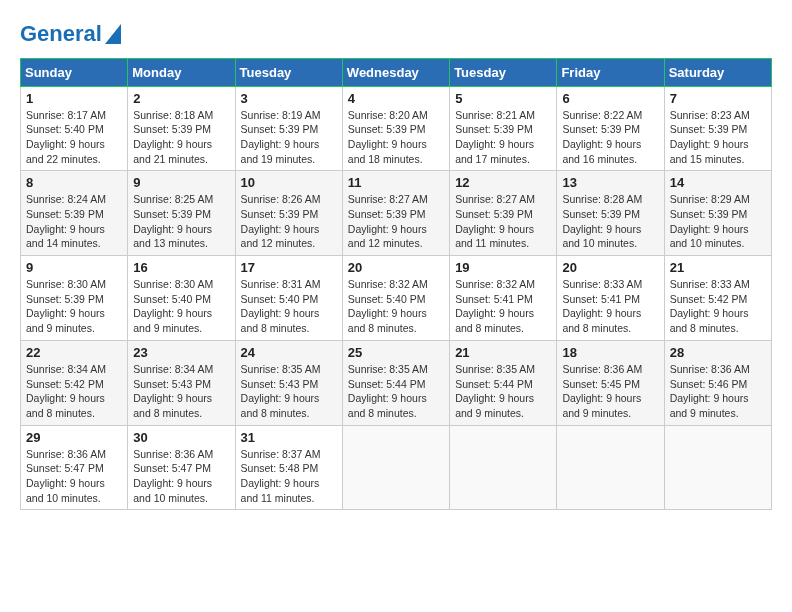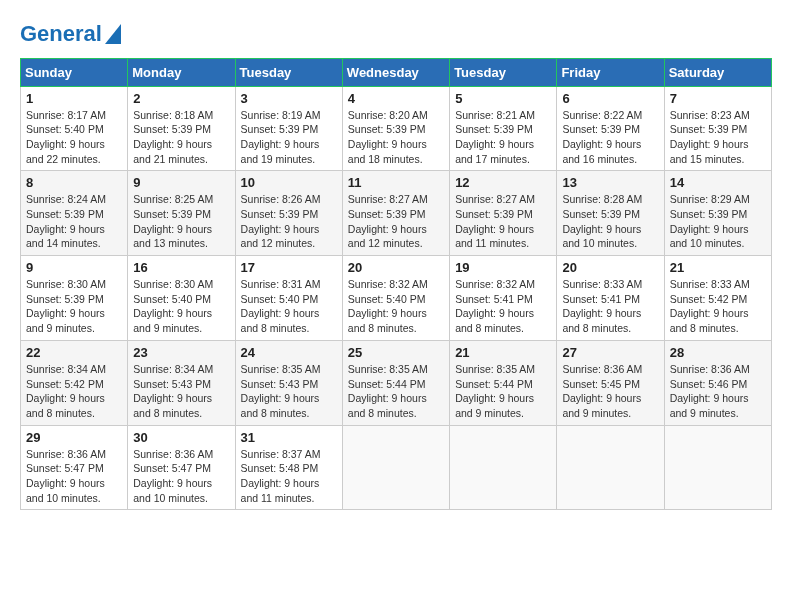--- a/index.html
+++ b/index.html
@@ -221,21 +221,21 @@
         </td>
         <td>
           <span class="day-num">25</span>
           <span class="day-detail">Sunrise: 8:35 AM<br>Sunset: 5:44 PM<br>Daylight: 9 hours and 8 minutes.</span>
         </td>
         <td>
           <span class="day-num">21</span>
           <span class="day-detail">Sunrise: 8:35 AM<br>Sunset: 5:44 PM<br>Daylight: 9 hours and 9 minutes.</span>
         </td>
         <td>
-          <span class="day-num">27</span>
+          <span class="day-num">18</span>
           <span class="day-detail">Sunrise: 8:36 AM<br>Sunset: 5:45 PM<br>Daylight: 9 hours and 9 minutes.</span>
         </td>
         <td>
           <span class="day-num">28</span>
           <span class="day-detail">Sunrise: 8:36 AM<br>Sunset: 5:46 PM<br>Daylight: 9 hours and 9 minutes.</span>
         </td>
       </tr>
       <tr>
         <td>
           <span class="day-num">29</span>

